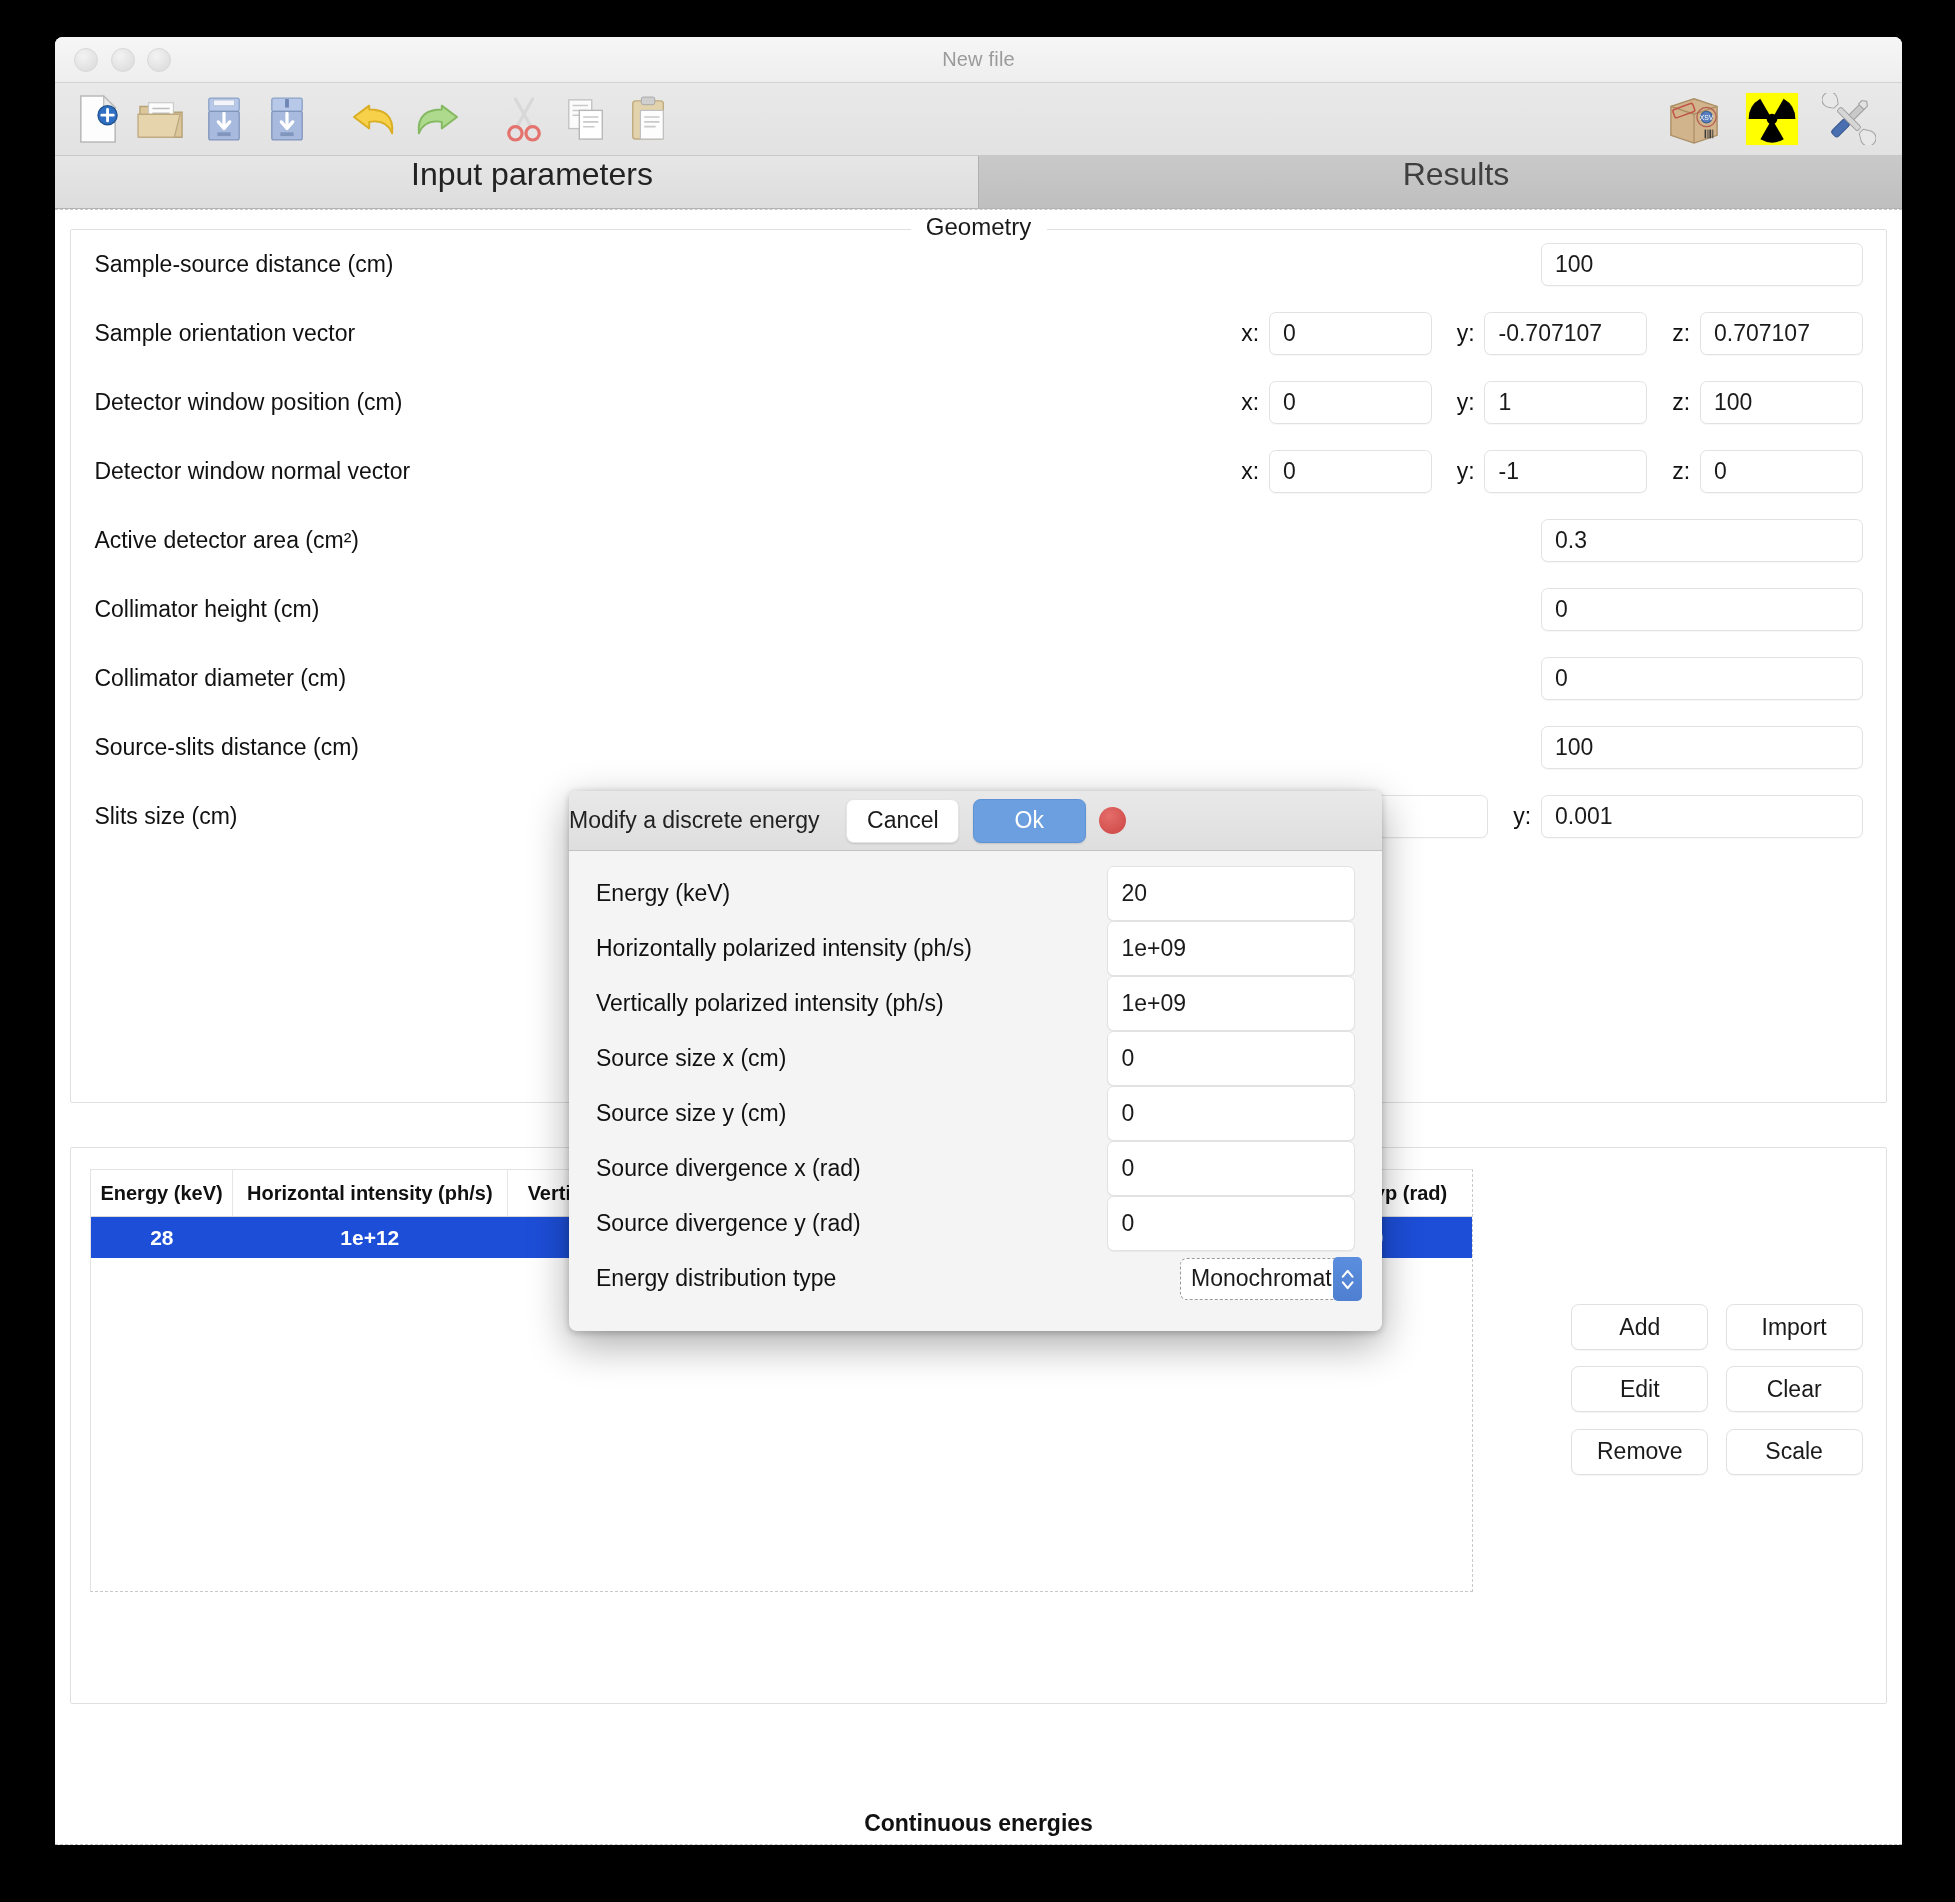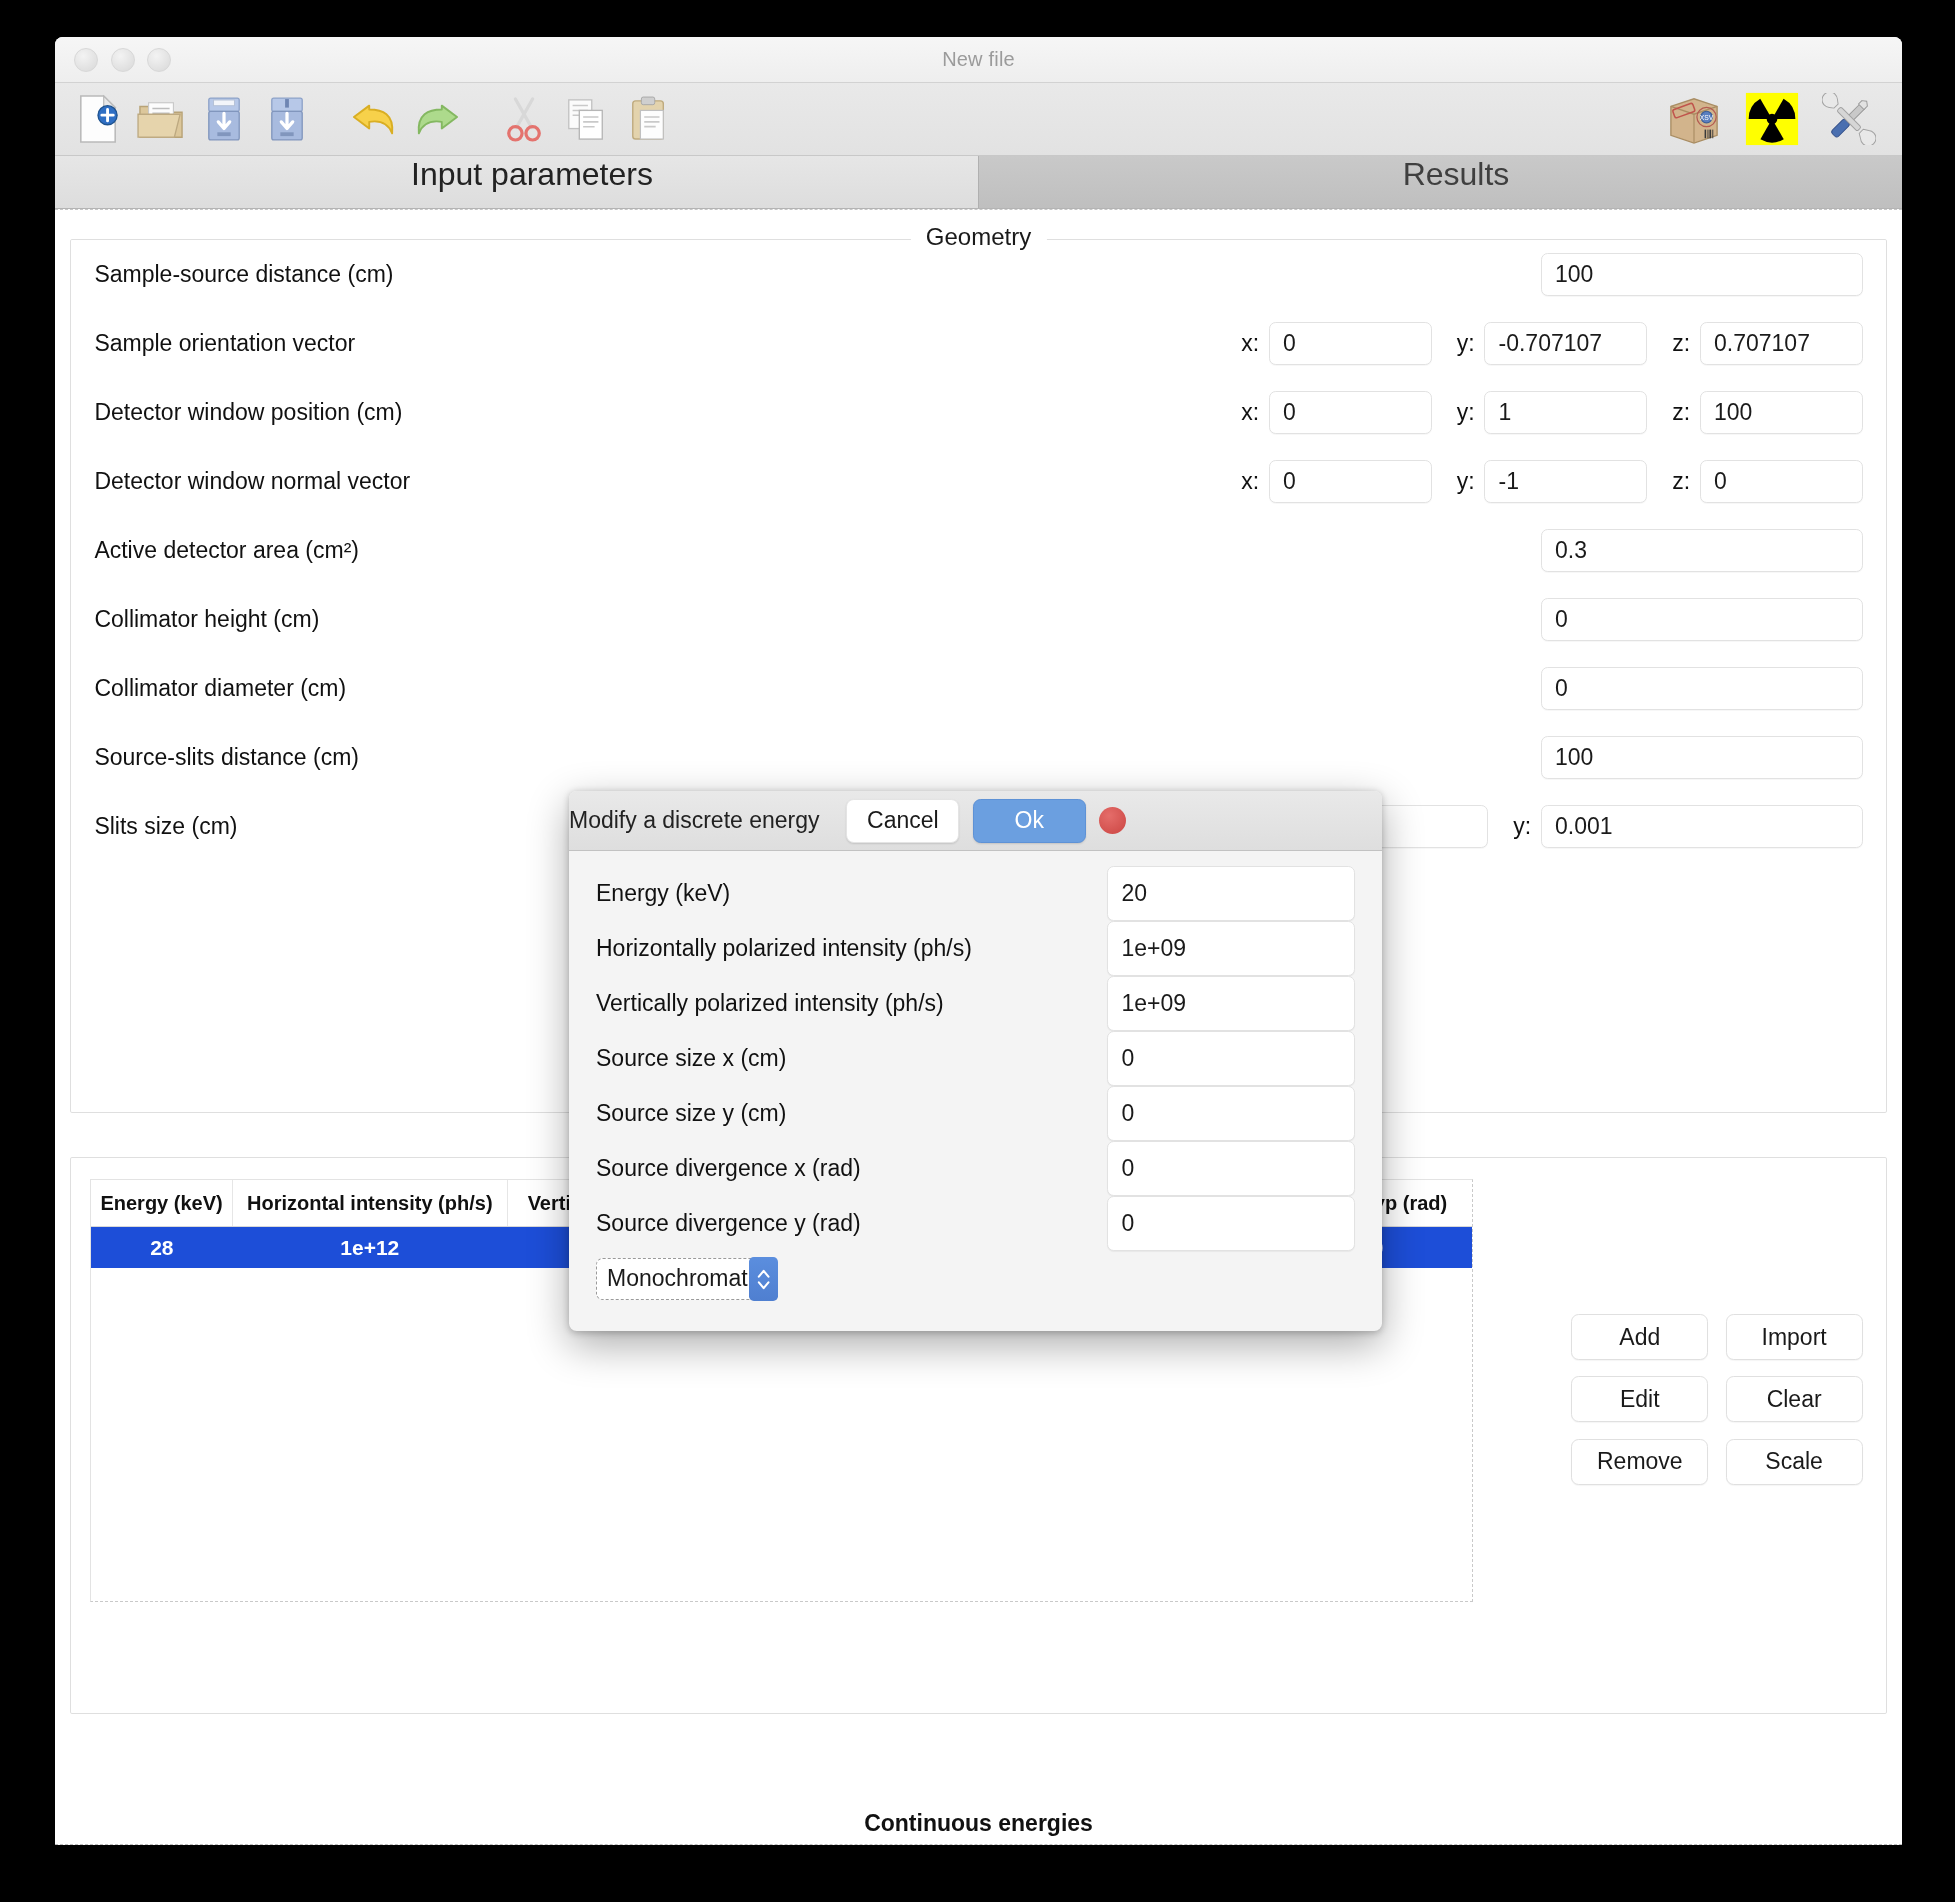--- a/index.html
+++ b/index.html
@@ -90,21 +90,21 @@
     background: #ffffff;
     border-top: 1.9px dashed #c7c7c7;
     padding: 0 15.4px;
   }
 
   
   .groupbox {
     position: relative;
     border: 1px solid #dfdfdf;
     border-radius: 1.9px;
-    margin-top: 29px;
+    margin-top: 19px;
   }
   .groupbox > .gb-title {
     position: absolute;
     top: -17.3px; left: 50%; transform: translateX(-50%);
     background: #ffffff;
     padding: 0 15.4px;
     font-size: 24px;
     color: #1a1a1a;
     white-space: nowrap;
   }
@@ -604,20 +604,21 @@
         <div class="mrow">
           <span class="mlabel">Source divergence x (rad)</span>
           <span class="mfield">0</span>
         </div>
         <div class="mrow">
           <span class="mlabel">Source divergence y (rad)</span>
           <span class="mfield">0</span>
         </div>
 
         <div class="mrow">
+          <span class="mlabel">Energy distribution type</span>
           <span class="mselect">
             <span class="sel-text">Monochromatic</span>
             <span class="stepper">
               <svg width="17.3" height="29" viewBox="0 0 18 30">
                 <path d="M4 12 L9 6 L14 12" fill="none" stroke="#fff" stroke-width="2.2" stroke-linecap="round" stroke-linejoin="round"></path>
                 <path d="M4 18 L9 24 L14 18" fill="none" stroke="#fff" stroke-width="2.2" stroke-linecap="round" stroke-linejoin="round"></path>
               </svg>
             </span>
           </span>
         </div>

